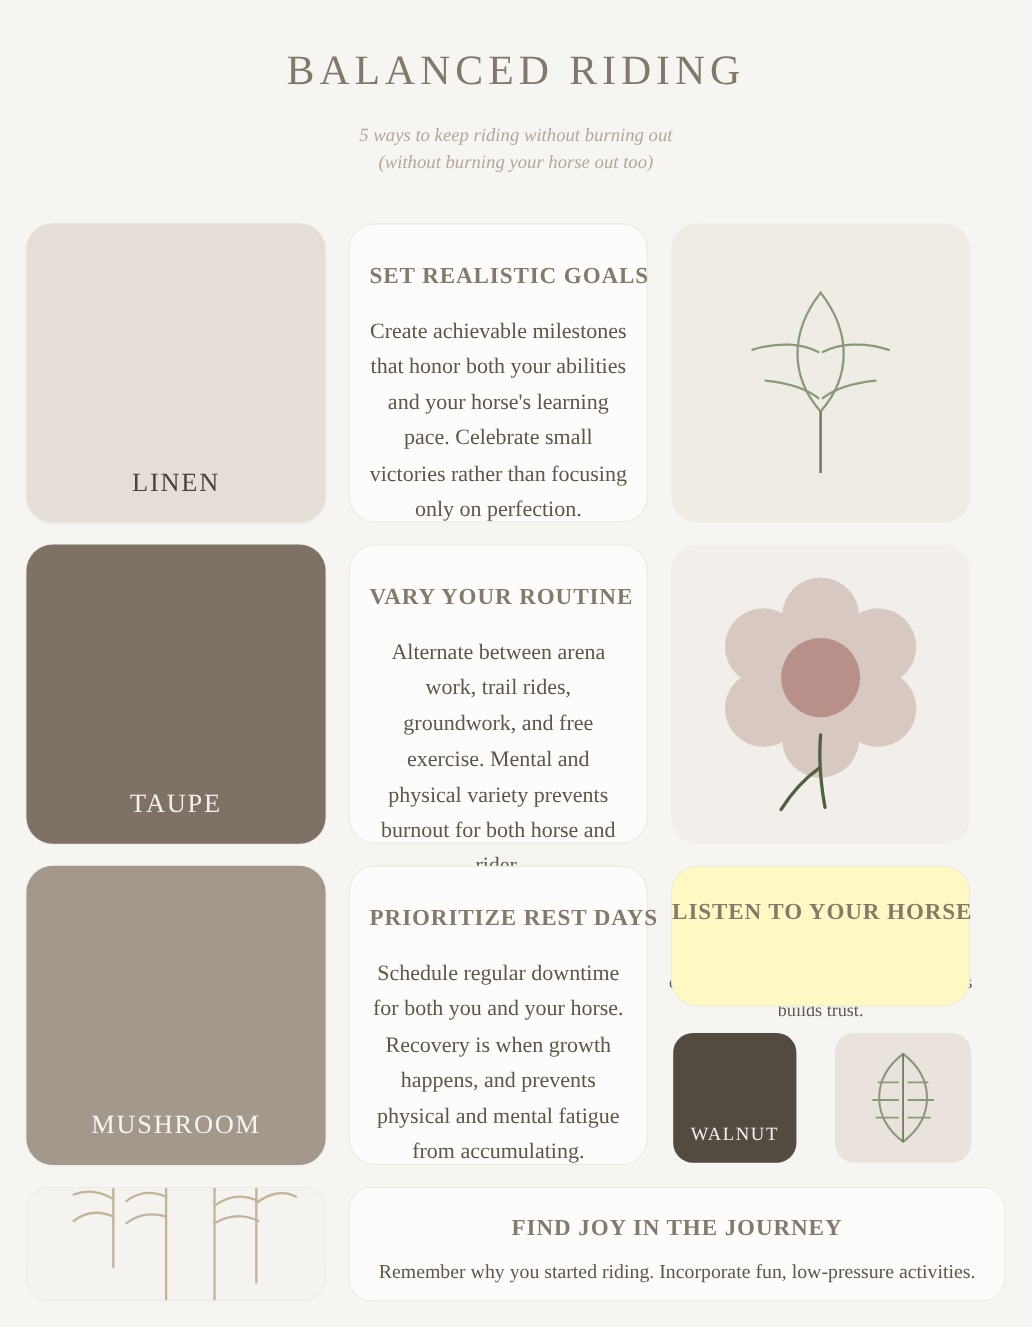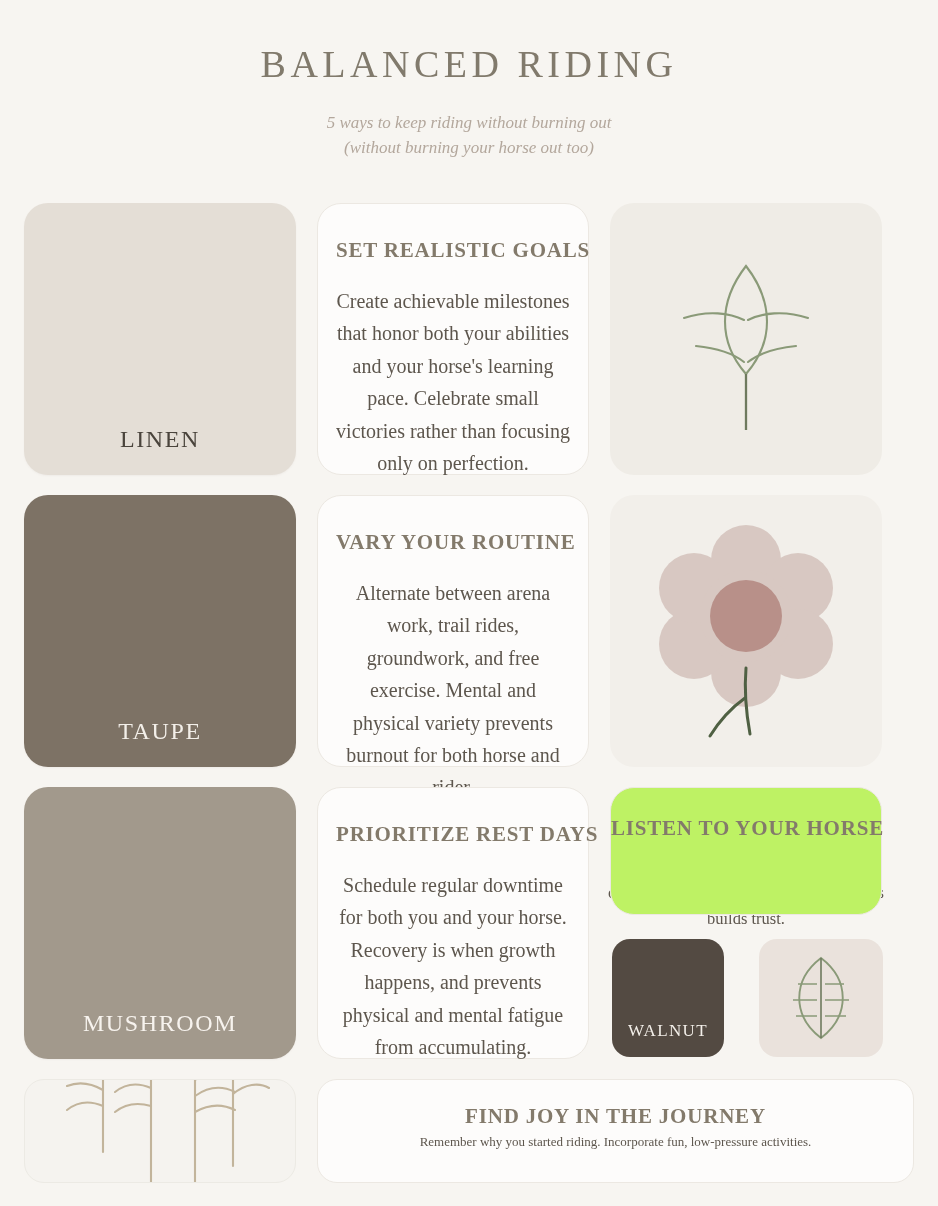--- a/index.html
+++ b/index.html
@@ -107,21 +107,21 @@
   
   .overlap-cell {
     position: relative;
   }
   .listen-card {
     position: absolute;
     left: 0;
     top: 0;
     width: 272px;
     height: 128px;
-    background: #bef264;
+    background: #fef9c3;
     border: 1px solid #ece8e2;
     border-radius: 24px;
     box-sizing: border-box;
     text-align: center;
     padding-top: 28px;
     z-index: 1;
   }
   .listen-card .card-heading {
     font-size: 21px;
     position: relative;
@@ -194,22 +194,22 @@
     border-radius: 20px;
     background: #fdfcfb;
     border: 1px solid #ece8e2;
     box-sizing: border-box;
     text-align: center;
     padding-top: 24px;
     overflow: hidden;
   }
   .joy-card .card-heading { font-size: 21px; }
   .joy-body {
-    margin-top: 2px;
-    font-size: 13px;
+    margin-top: 13px;
+    font-size: 18px;
     line-height: 1.62;
     color: #5d564d;
   }
 </style>
 </head>
 <body>
 
 <div class="header">
   <h1 class="page-title">BALANCED RIDING</h1>
   <div class="subtitle">

